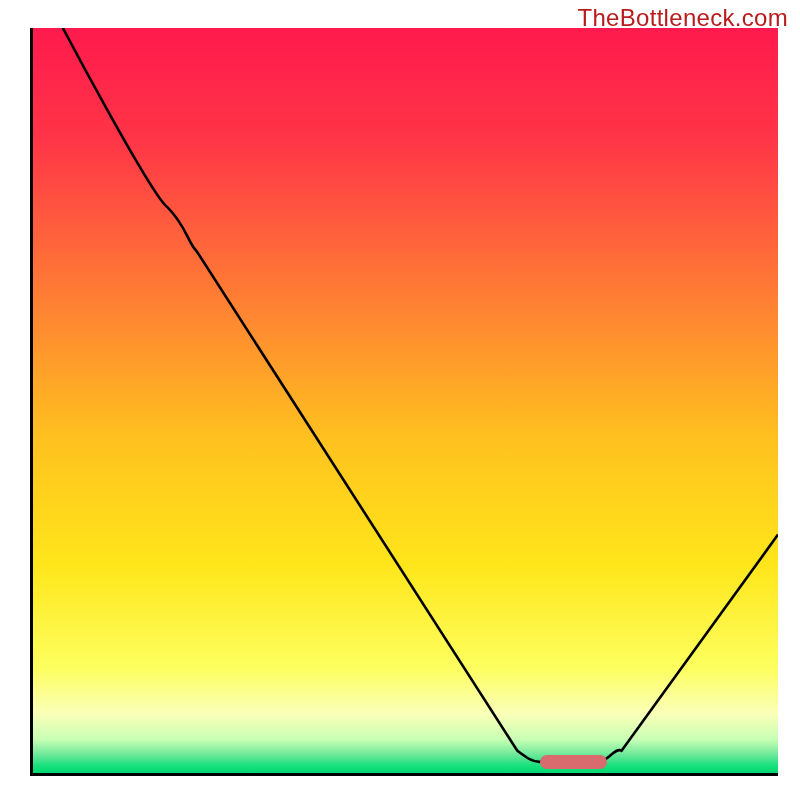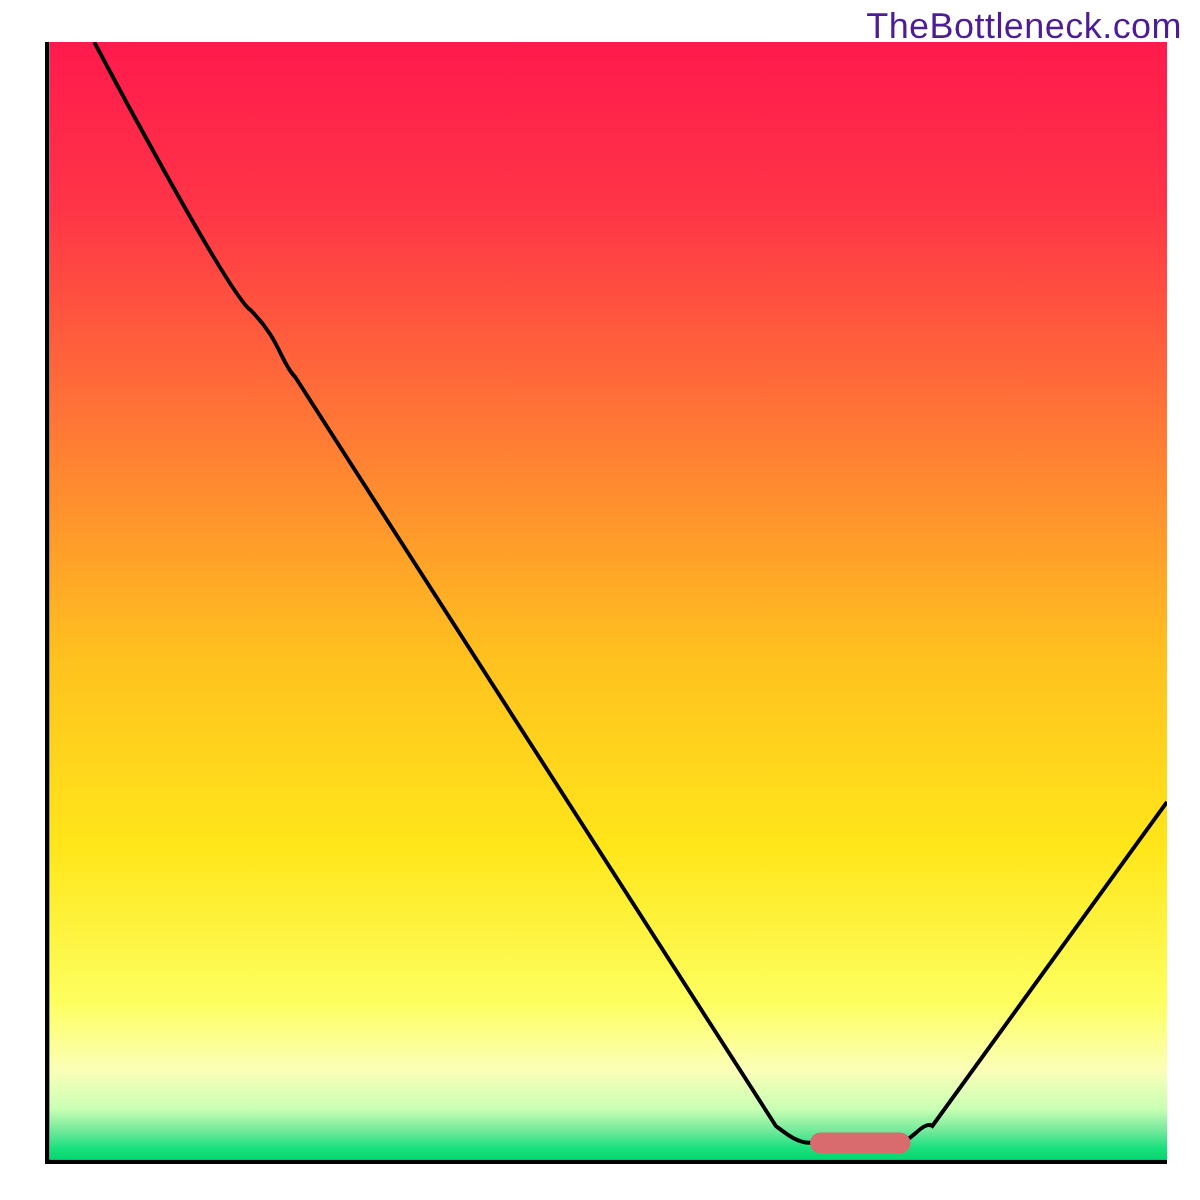--- a/index.html
+++ b/index.html
@@ -15,21 +15,21 @@
     position: relative;
     width: 800px;
     height: 800px;
   }
   .watermark {
     position: absolute;
     top: 4px;
     right: 12px;
     font-size: 24px;
     font-weight: 500;
-    color: #4c1d95;
+    color: #b91c1c;
     letter-spacing: 0.3px;
     z-index: 5;
     text-align: right;
   }
   .plot-area {
     position: absolute;
     left: 30px;
     top: 28px;
     width: 748px;
     height: 748px;

